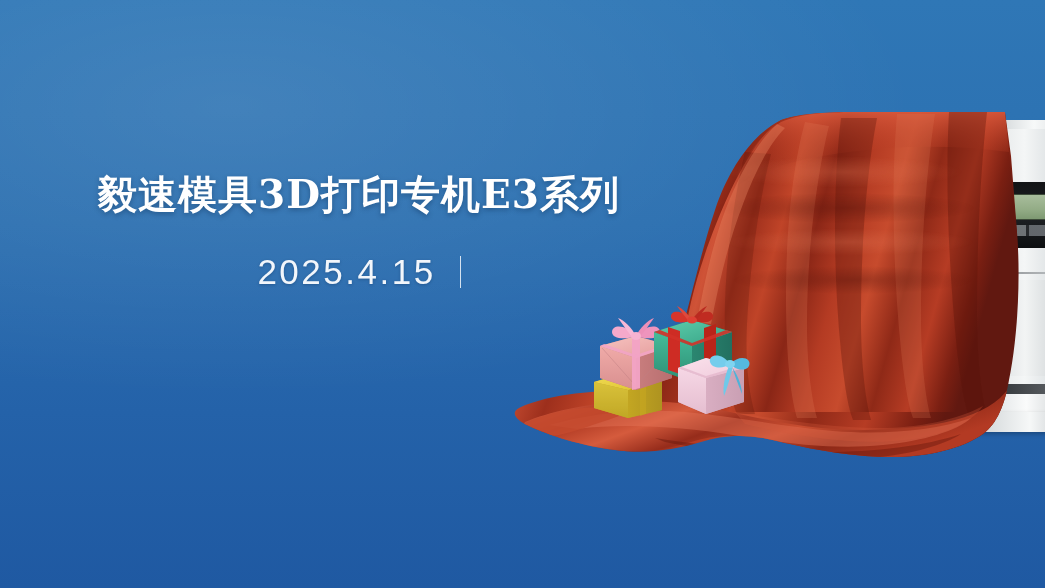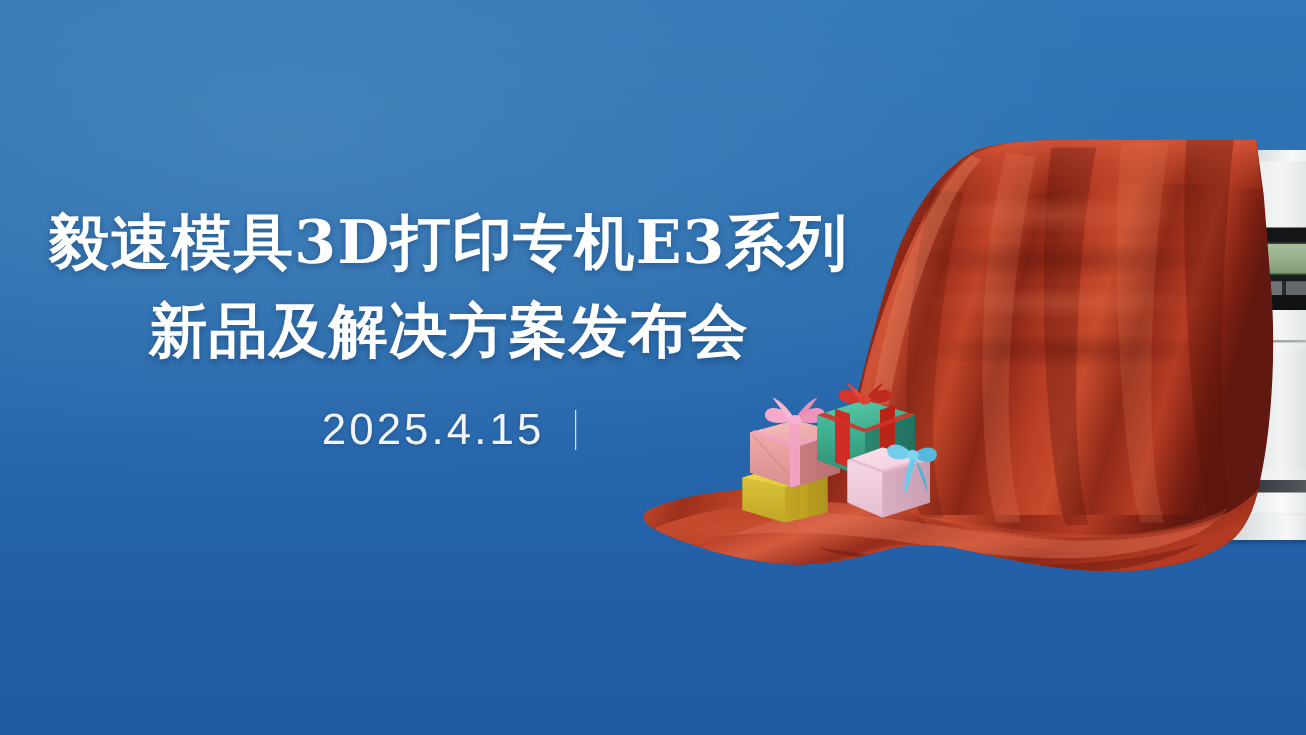--- a/index.html
+++ b/index.html
@@ -95,21 +95,21 @@
   .copy{
     position:absolute;
     left:0; top:158px;
     width:718px;
     text-align:center;
     z-index:6;
   }
   .title{
     font-family:"DejaVu Serif", serif;
     font-weight:700;
-    font-size:48px;
+    font-size:39px;
     line-height:72px;
     letter-spacing:1px;
     color:#ffffff;
     margin:0;
     text-shadow:0 2px 5px rgba(9,38,72,.38);
     white-space:nowrap;
   }
   .title-line2{ font-size:47px; }
 
   .datetime{
@@ -390,21 +390,20 @@
           <path d="M138,58 C134,66 130,80 132,90 C136,80 139,68 141,60 Z" fill="#6FC9E9"></path>
           <path d="M138,58 C144,66 150,78 150,88 C146,78 142,68 140,60 Z" fill="#4FB2D8"></path>
           <ellipse cx="138" cy="58" rx="5" ry="4" fill="#7FD4F0"></ellipse>
         </g>
       </g>
     </svg>
   </div>
 
   <div class="copy">
     <h1 class="title">毅速模具3D打印专机E3系列</h1>
-    <h1 class="title title-line2">新品及解决方案发布会</h1>
 
     <div class="datetime">
       <span>2025.4.15</span>
       <span class="dt-sep"></span>
     </div>
   </div>
 
 </div>
 
 </body></html>

